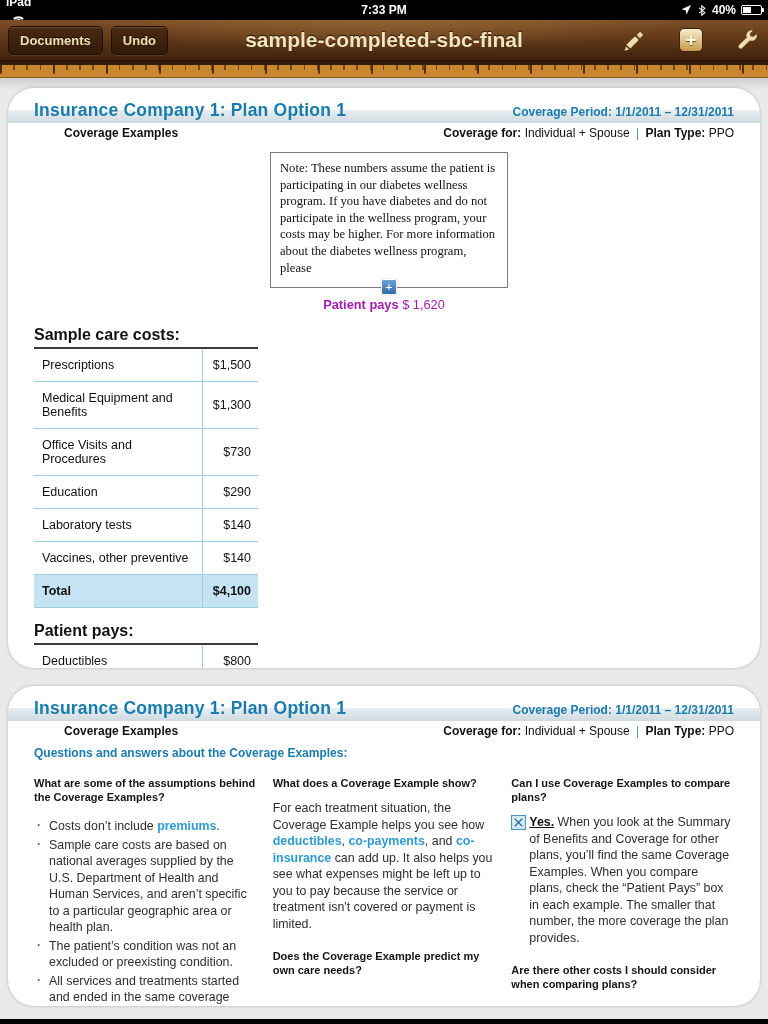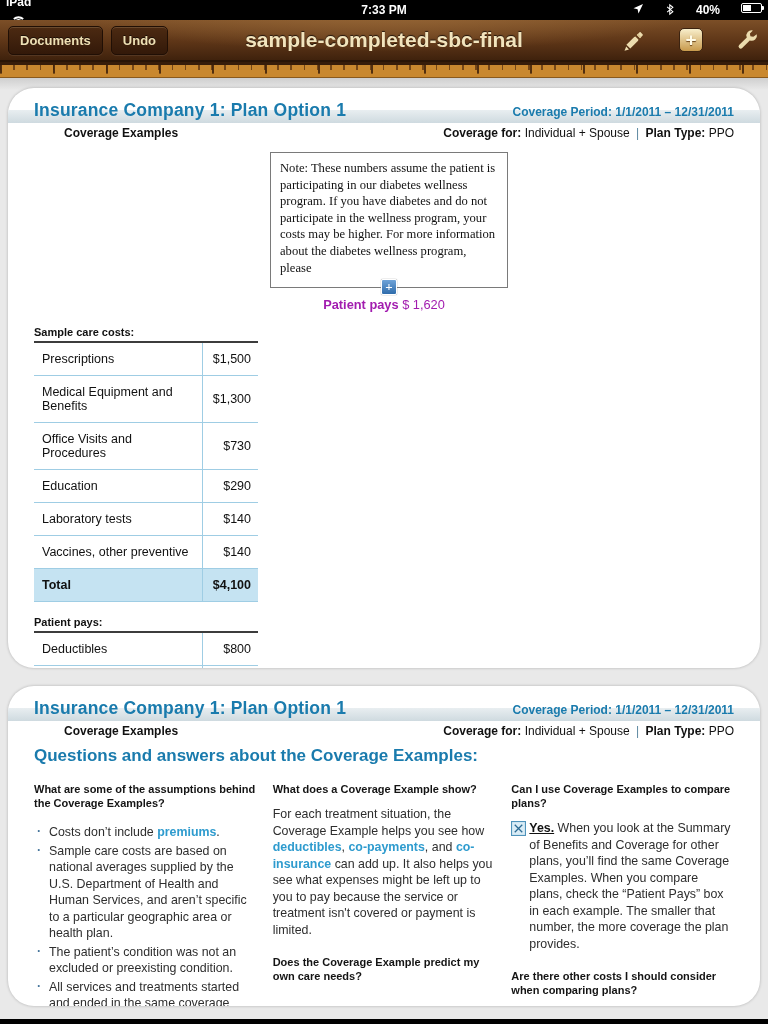--- a/index.html
+++ b/index.html
@@ -4,21 +4,21 @@
 <style>
   * { margin:0; padding:0; box-sizing:border-box; }
   html,body { width:768px; height:1024px; overflow:hidden; background:#000; }
   body { font-family:"Liberation Sans", sans-serif; }
 
   
   .status-bar { height:20px; background:#000; color:#fff; display:flex; align-items:center;
     font-size:12px; font-weight:bold; padding:0 6px; position:relative; }
   .sb-left { display:flex; align-items:center; gap:5px;flex-direction:column; }
   .sb-center { position:absolute; left:0; right:0; text-align:center; pointer-events:none; }
-  .sb-right { margin-left:auto; display:flex; gap:21px; }
+  .sb-right { margin-left:auto; display:flex; align-items:center; gap:5px; }
   .batt { width:21px; height:10px; border:1px solid #fff; border-radius:2px; position:relative; }
   .batt::after { content:""; position:absolute; right:-3px; top:2px; width:2px; height:4px; background:#fff; border-radius:0 1px 1px 0; }
   .batt-fill { position:absolute; left:1px; top:1px; bottom:1px; width:40%; background:#fff; }
 
   
   .toolbar { height:42px; display:flex; align-items:center; padding:0 8px; position:relative;
     background:radial-gradient(ellipse at 50% -40%, #9a6a38 0%, rgba(0,0,0,0) 60%),
                linear-gradient(#7c4f27 0%, #5d3517 55%, #3f220d 100%);
     border-bottom:2px solid #2a1506; }
   .tb-btn { background:linear-gradient(#4c2a12, #331ا90a 90%); background:linear-gradient(#4c2a12, #331909);
@@ -67,30 +67,30 @@
     background:linear-gradient(#6fa3d8,#2f6cab); border:1px solid #fff; box-shadow:0 0 1px #555;
     color:#fff; font-weight:bold; font-size:13px; line-height:14px; text-align:center; border-radius:2px; cursor:pointer; }
 
   
   .summary { margin-top:50px; }
   .sum-item { display:flex; align-items:center; gap:10px; font-size:12.8px; margin-bottom:4px; color:#a21caf;flex-direction:column; }
   .cbx { width:13px; height:13px; flex:0 0 auto; display:inline-block; }
 
   
   .tbl-wrap { width:224px; }
-  .tbl-title { font-size:11px; font-weight:bold; border-bottom:2px solid #3c3c3c; padding-bottom:3px;
+  .tbl-title { font-size:16px; font-weight:bold; border-bottom:2px solid #3c3c3c; padding-bottom:3px;
     margin-top:14px; color:#111; }
   table.costs { width:224px; border-collapse:collapse; font-size:12.5px; color:#111; }
   table.costs td { border-bottom:1px solid #9fcde4; padding:9px 6px 9px 8px; }
   table.costs td.lbl { border-right:1px solid #9fcde4; width:168px; }
   table.costs td.val { text-align:right; padding-right:7px; }
   table.costs tr.total td { background:#c5e3f2; font-weight:bold; }
 
   
-  .qa-title { color:#1a7bad; font-size:17px; font-weight:bold; margin-top:8px; }
+  .qa-title { color:#1a7bad; font-size:12px; font-weight:bold; margin-top:8px; }
   .cols { display:flex; gap:16px; margin-top:16px; }
   .col { flex:1; font-size:12.4px; line-height:1.33; color:#2e2e2e; }
   .col h3 { font-size:11px; line-height:1.28; color:#141414; margin:0 0 10px 0; }
   .col h3.later { margin-top:17px; }
   .col p { margin:0 0 8px 0; }
   ul.assump { list-style:none; margin-top:14px; }
   ul.assump li { position:relative; padding-left:15px; margin-bottom:2px; }
   ul.assump li::before { content:"·"; position:absolute; left:3px; top:-1px; color:#46759c; font-weight:bold; }
   .term { color:#2e9bce; font-weight:bold; }
   .answer { position:relative; padding-left:18px; margin-top:12px; }

